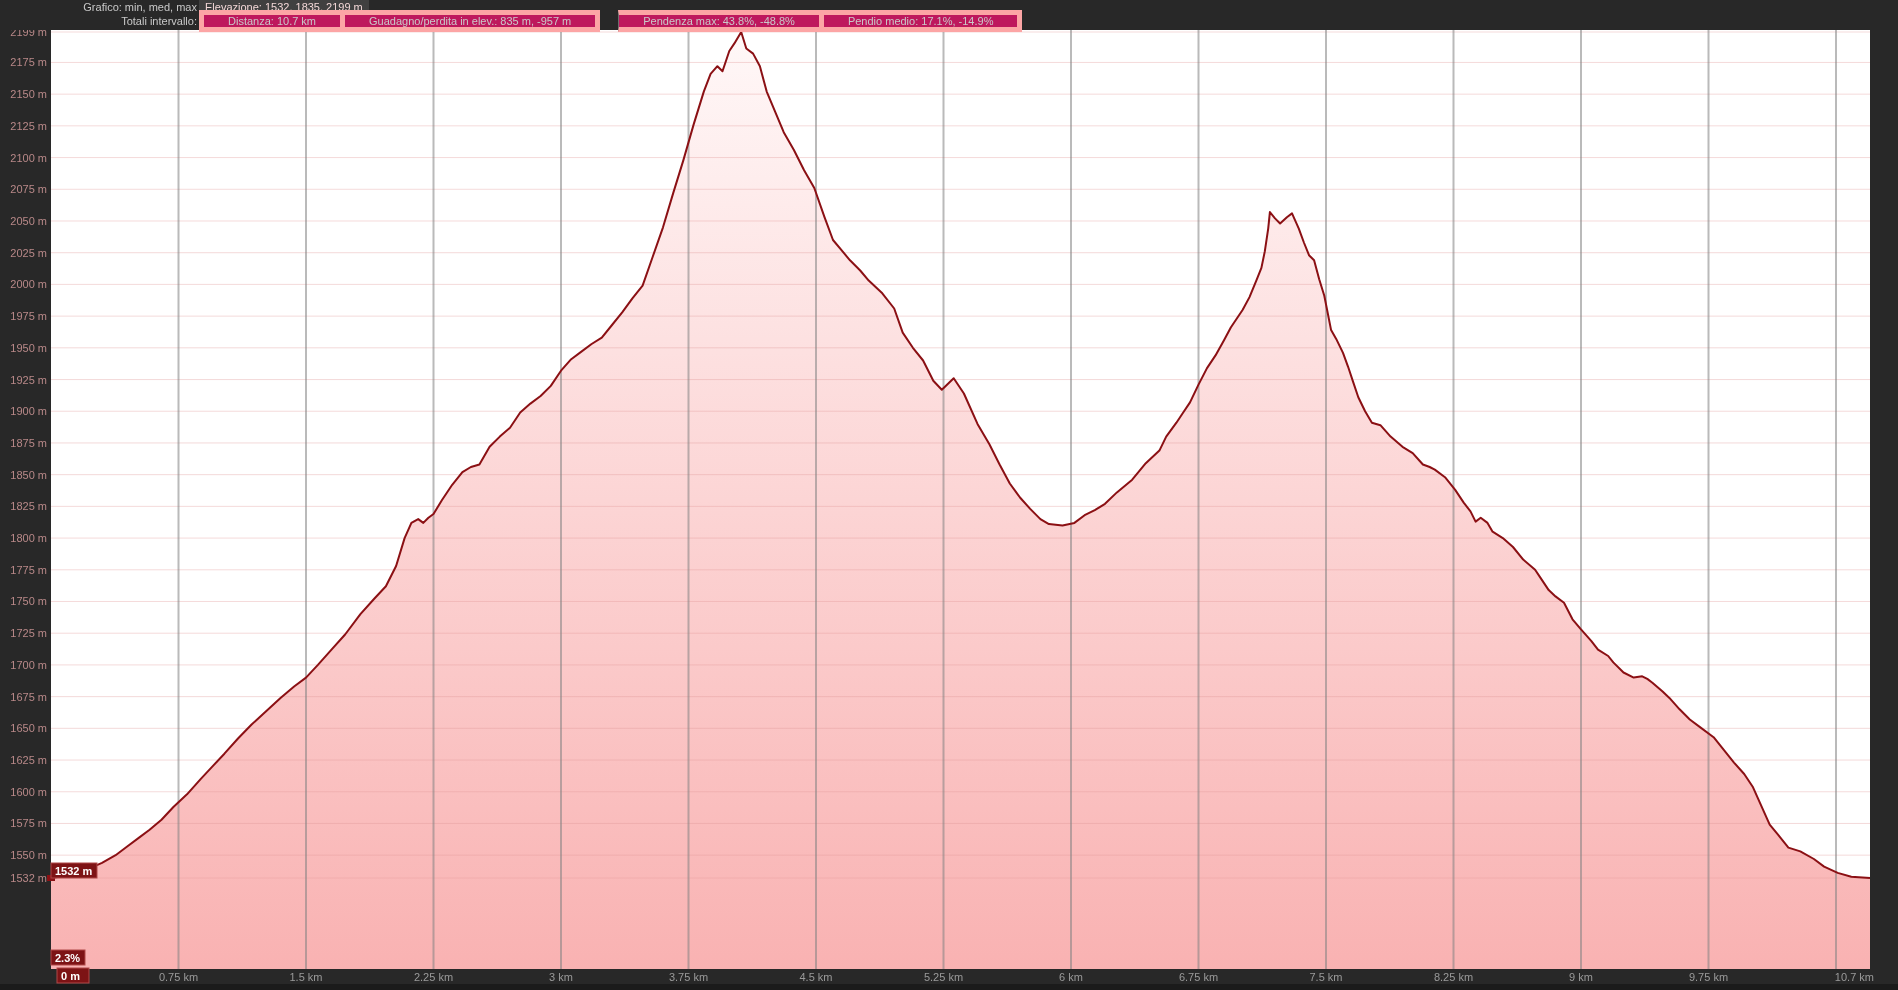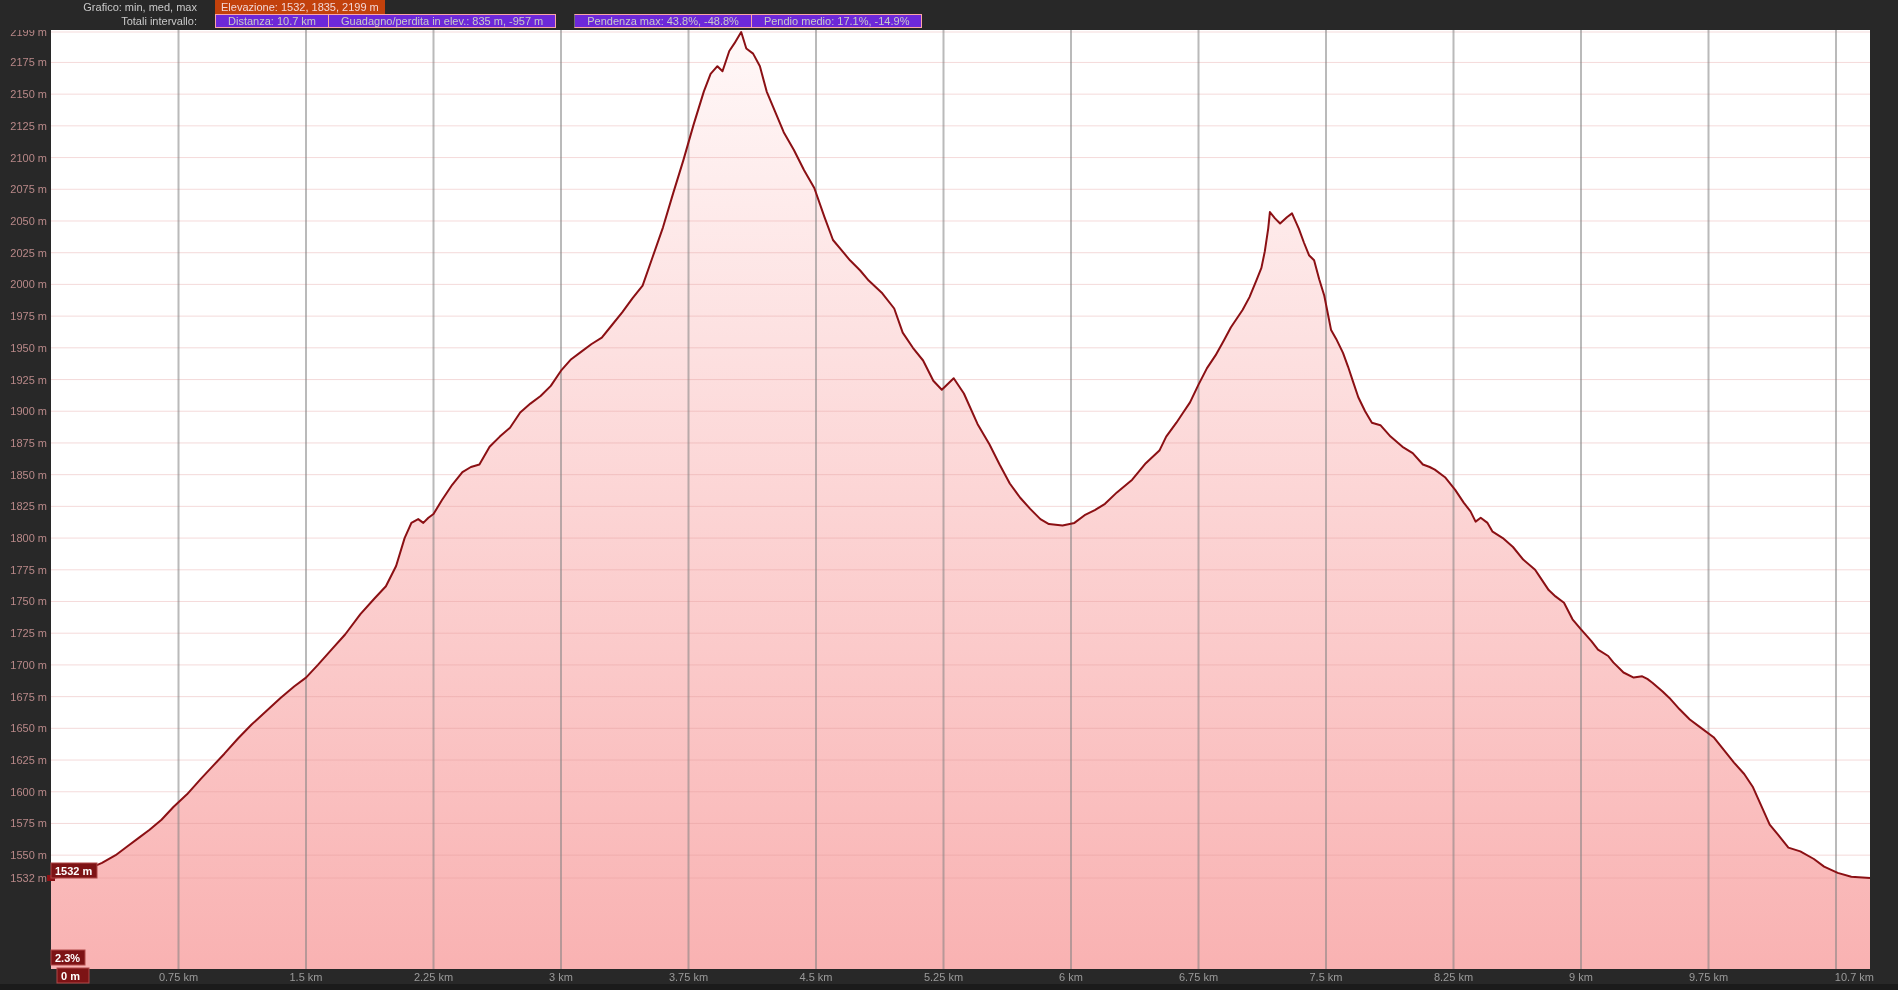--- a/index.html
+++ b/index.html
@@ -3,24 +3,24 @@
 <meta charset="utf-8">
 <style>
   html,body{margin:0;padding:0;background:#282828;}
   #app{position:relative;width:1898px;height:990px;background:#282828;overflow:hidden;
        font-family:"Liberation Sans",sans-serif;}
   
   #hdr{position:absolute;left:0;top:0;width:1898px;height:30px;background:#282828;font-size:11px;}
   .hrow{position:absolute;left:0;width:1898px;height:14px;display:flex;align-items:center;}
   #hrow1{top:0;}
   #hrow2{top:14px;}
-  .hlabel{width:197px;flex:0 0 197px;text-align:right;color:#c8c8c8;padding-right:18px;white-space:nowrap;}
-  .hl-box{background:#c2410c;color:#f2d7d7;padding:0 6px;height:14px;line-height:14px;white-space:nowrap;}
-  .cell{background:#6d28d9;border:1px solid #fca5a5;color:#c9c9c9;height:12px;line-height:12px;
-        padding:0 12px;white-space:nowrap;}
+  .hlabel{width:197px;flex:0 0 197px;text-align:right;color:#c8c8c8;padding-right:2px;white-space:nowrap;}
+  .hl-box{background:#404040;color:#f2d7d7;padding:0 6px;height:14px;line-height:14px;white-space:nowrap;}
+  .cell{background:#be185d;border:5px solid #fca5a5;color:#c9c9c9;height:12px;line-height:12px;
+        padding:0 24px;white-space:nowrap;}
   .cell + .cell{border-left:none;}
   .cell.gap{margin-left:18px;border-left:1px solid #6e6e6e;}
   
   #chart-wrap{position:absolute;left:0;top:0;width:1898px;height:796px;}
   svg text{font-family:"Liberation Sans",sans-serif;}
   #bottom-strip{position:absolute;left:0;top:984px;width:1898px;height:6px;background:#1b1b1b;}
 </style>
 </head>
 <body>
 

